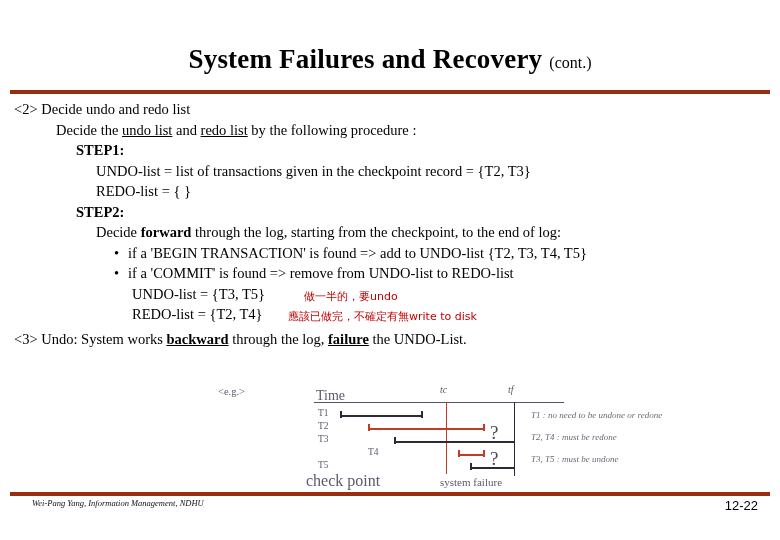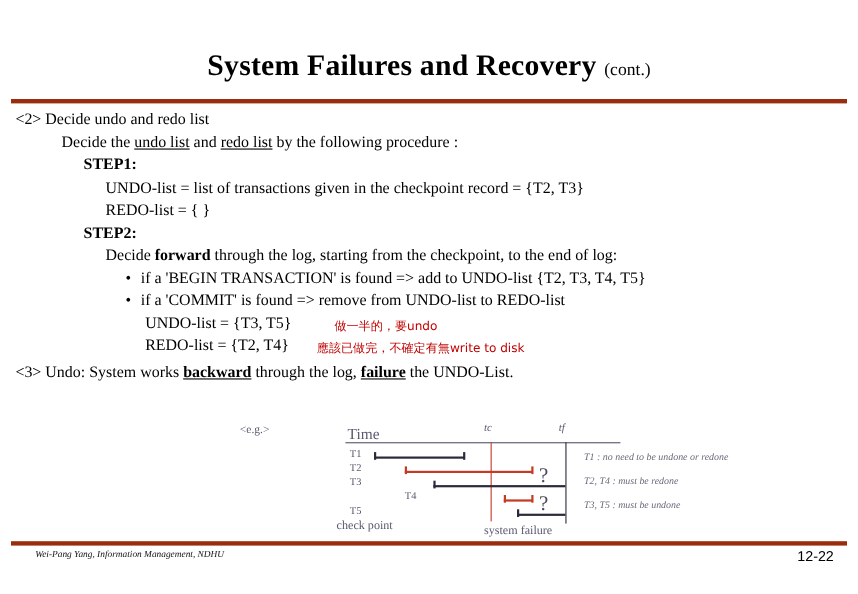--- a/index.html
+++ b/index.html
@@ -107,21 +107,21 @@
   .dg-text {
     position: absolute;
     font-family: "Liberation Serif", serif;
     color: #5a5a6e;
     white-space: nowrap;
   }
   .dg-eg { left: 0px; top: 2px; font-size: 10.5px; }
   .dg-time { left: 98px; top: 4px; font-size: 14px; }
   .dg-tc { left: 222px; top: 0px; font-size: 10px; font-style: italic; }
   .dg-tf { left: 290px; top: 0px; font-size: 10px; font-style: italic; }
-  .dg-checkpoint { left: 88px; top: 88px; font-size: 11px; }
+  .dg-checkpoint { left: 88px; top: 88px; font-size: 16px; }
   .dg-sysfail { left: 222px; top: 92px; font-size: 11px; }
   .dg-label {
     font-size: 9.5px;
     color: #5a5a6e;
     font-family: "Liberation Serif", serif;
     position: absolute;
     white-space: nowrap;
   }
   .dg-right {
     position: absolute;

